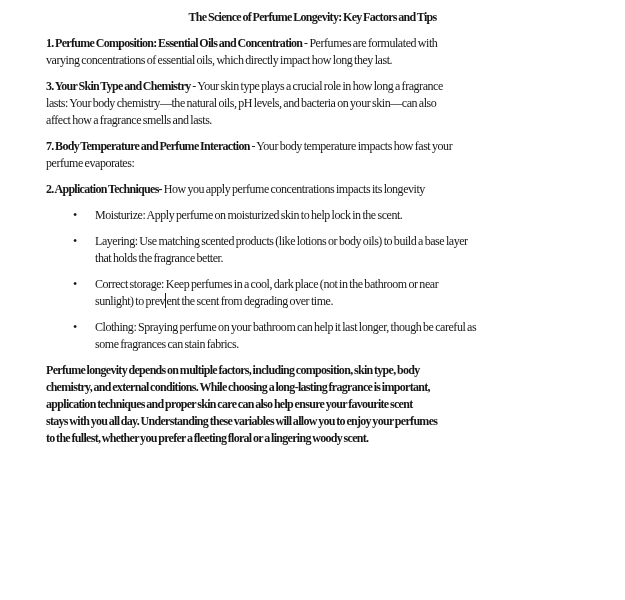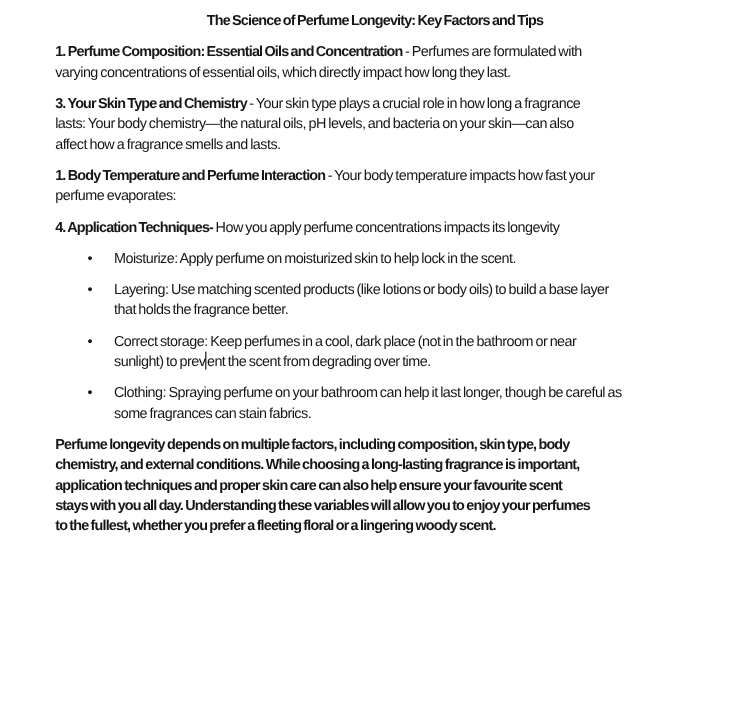--- a/index.html
+++ b/index.html
@@ -7,21 +7,21 @@
     padding: 0;
     background: var(--bg-color, #ffffff);
   }
   .page {
     width: 625px;
     height: 600px;
     box-sizing: border-box;
     padding: 9px 46px 0 46px;
     background: var(--bg-color, #ffffff);
     color: var(--text-color, #161616);
-    font-family: Liberation Sans, sans-serif;
+    font-family: Liberation Serif, serif;
     font-size: 12px;
     line-height: 17px;
     letter-spacing: -0.45px;
     word-spacing: -0.8px;
     overflow: hidden;
   }
   .para {
     margin: 0 0 9px 0;
     white-space: pre-line;
   }
@@ -67,24 +67,24 @@
 
 
   <p class="para"><strong>1. Perfume Composition: Essential Oils and Concentration</strong><span> - Perfumes are formulated with
 varying concentrations of essential oils, which directly impact how long they last.</span></p>
 
 
   <p class="para"><strong>3. Your Skin Type and Chemistry</strong><span> - Your skin type plays a crucial role in how long a fragrance
 lasts: Your body chemistry—the natural oils, pH levels, and bacteria on your skin—can also
 affect how a fragrance smells and lasts.</span></p>
 
-  <p class="para"><strong>1. Body Temperature and Perfume Interaction</strong><span> - Your body temperature impacts how fast your
+  <p class="para"><strong>7. Body Temperature and Perfume Interaction</strong><span> - Your body temperature impacts how fast your
 perfume evaporates:</span></p>
 
-  <p class="para"><strong>4. Application Techniques-</strong><span> How you apply perfume concentrations impacts its longevity</span></p>
+  <p class="para"><strong>2. Application Techniques-</strong><span> How you apply perfume concentrations impacts its longevity</span></p>
 
 
 
   <ul class="tips">
     <li>
         <span class="marker">•</span>
         <span class="tip-text">Moisturize: Apply perfume on moisturized skin to help lock in the scent.</span>
       </li>
     <li>
         <span class="marker">•</span>

